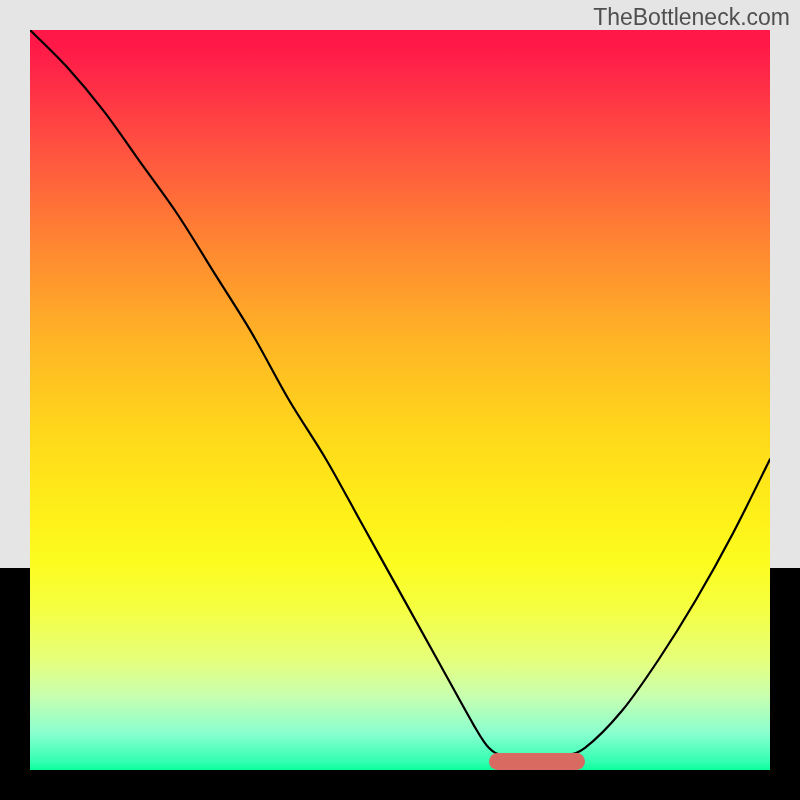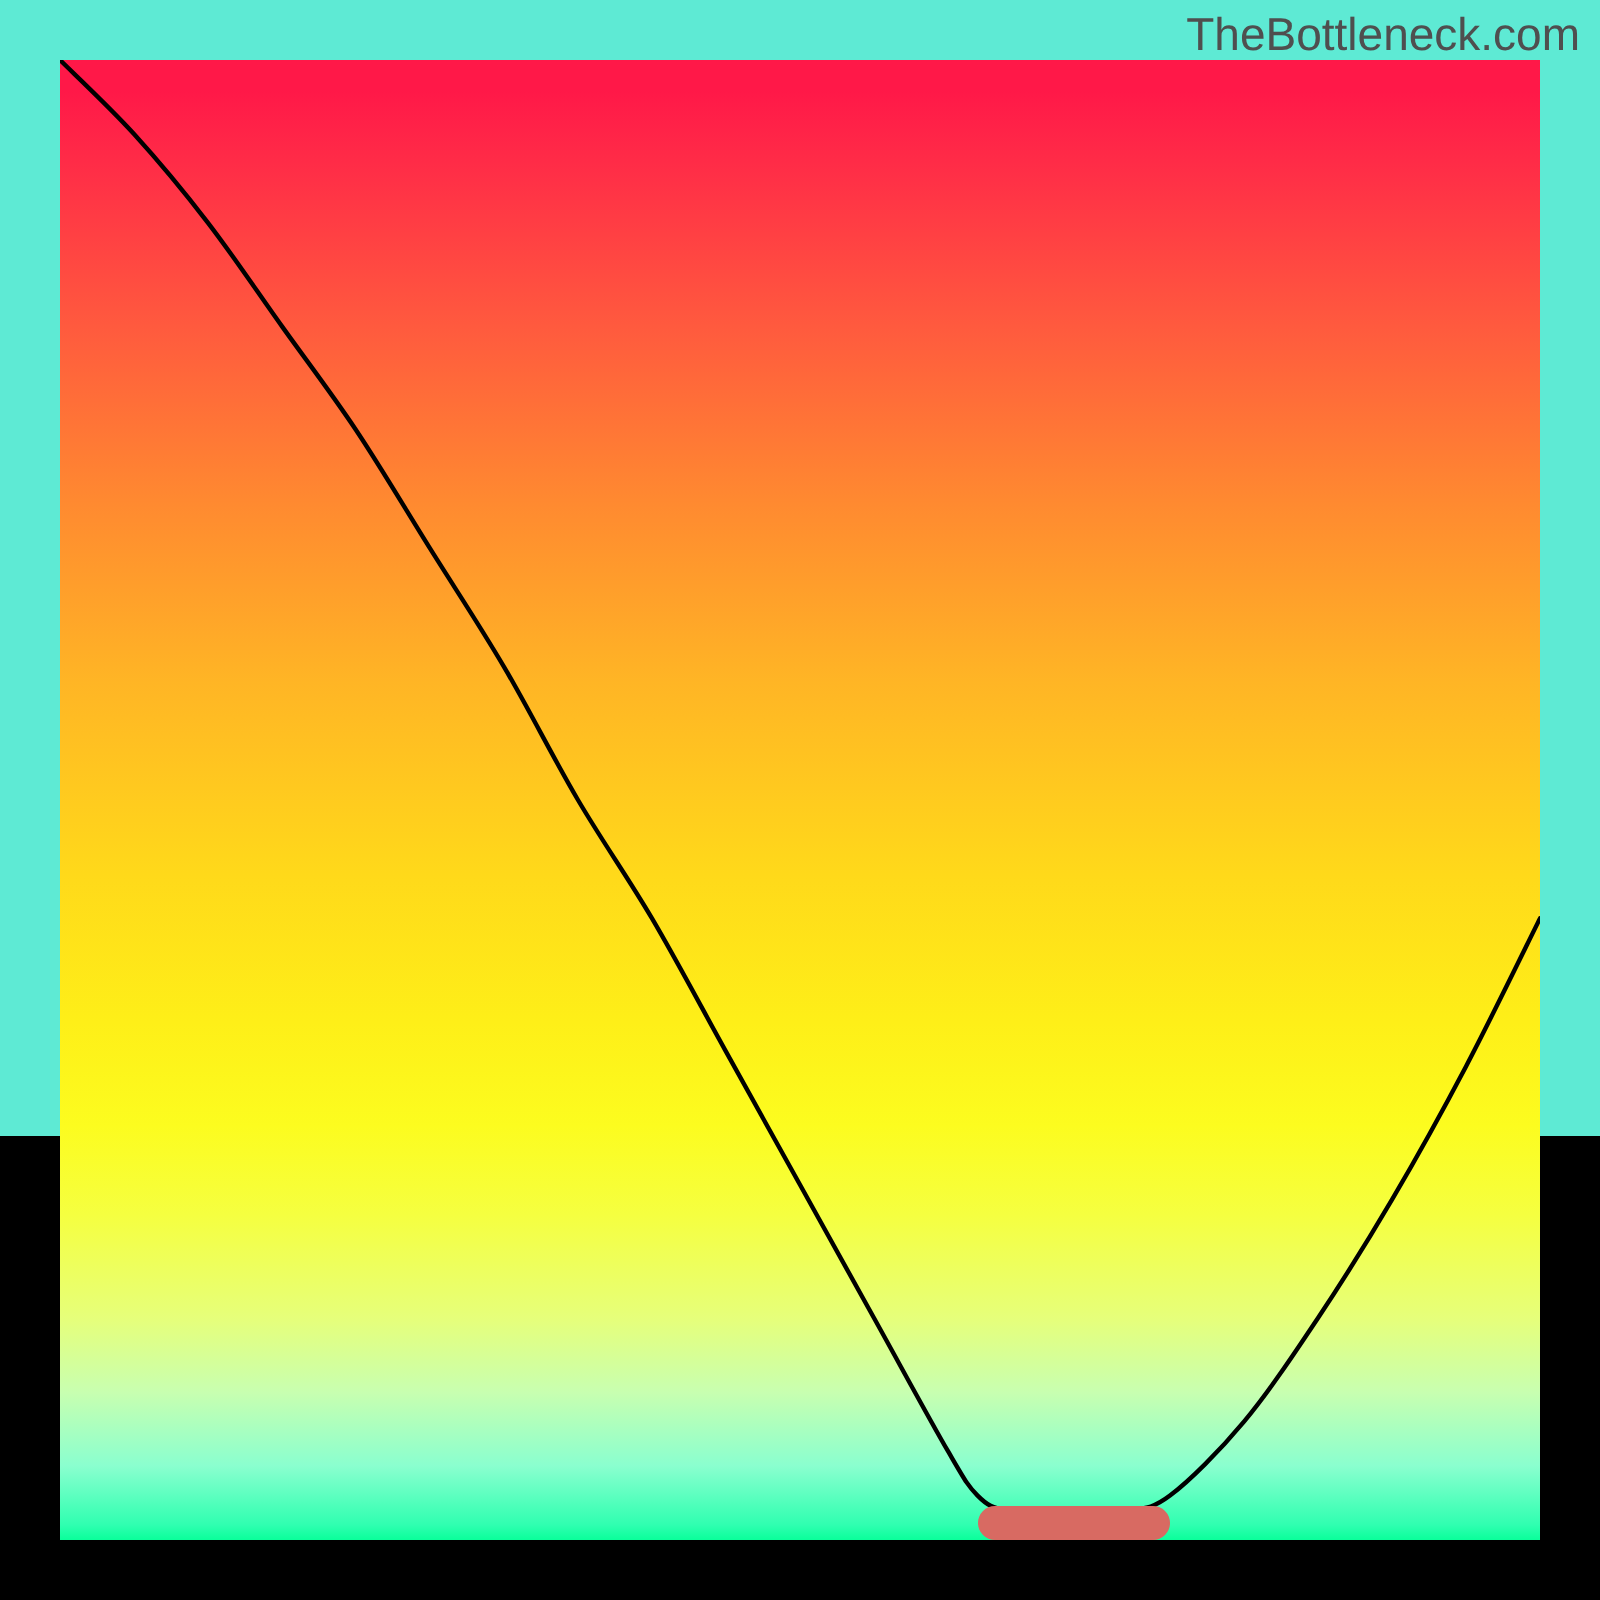--- a/index.html
+++ b/index.html
@@ -8,21 +8,21 @@
     width: 800px;
     height: 800px;
     background: #000;
     overflow: hidden;
     font-family: Arial, Helvetica, sans-serif;
   }
   .frame {
     position: relative;
     width: 800px;
     height: 568px;
-    background: #5eead4;
+    background: #e5e5e5;
   }
   .watermark {
     position: absolute;
     top: 4px;
     right: 10px;
     color: #4f4f4f;
     font-size: 23px;
     font-weight: 400;
     letter-spacing: 0px;
     z-index: 10;

